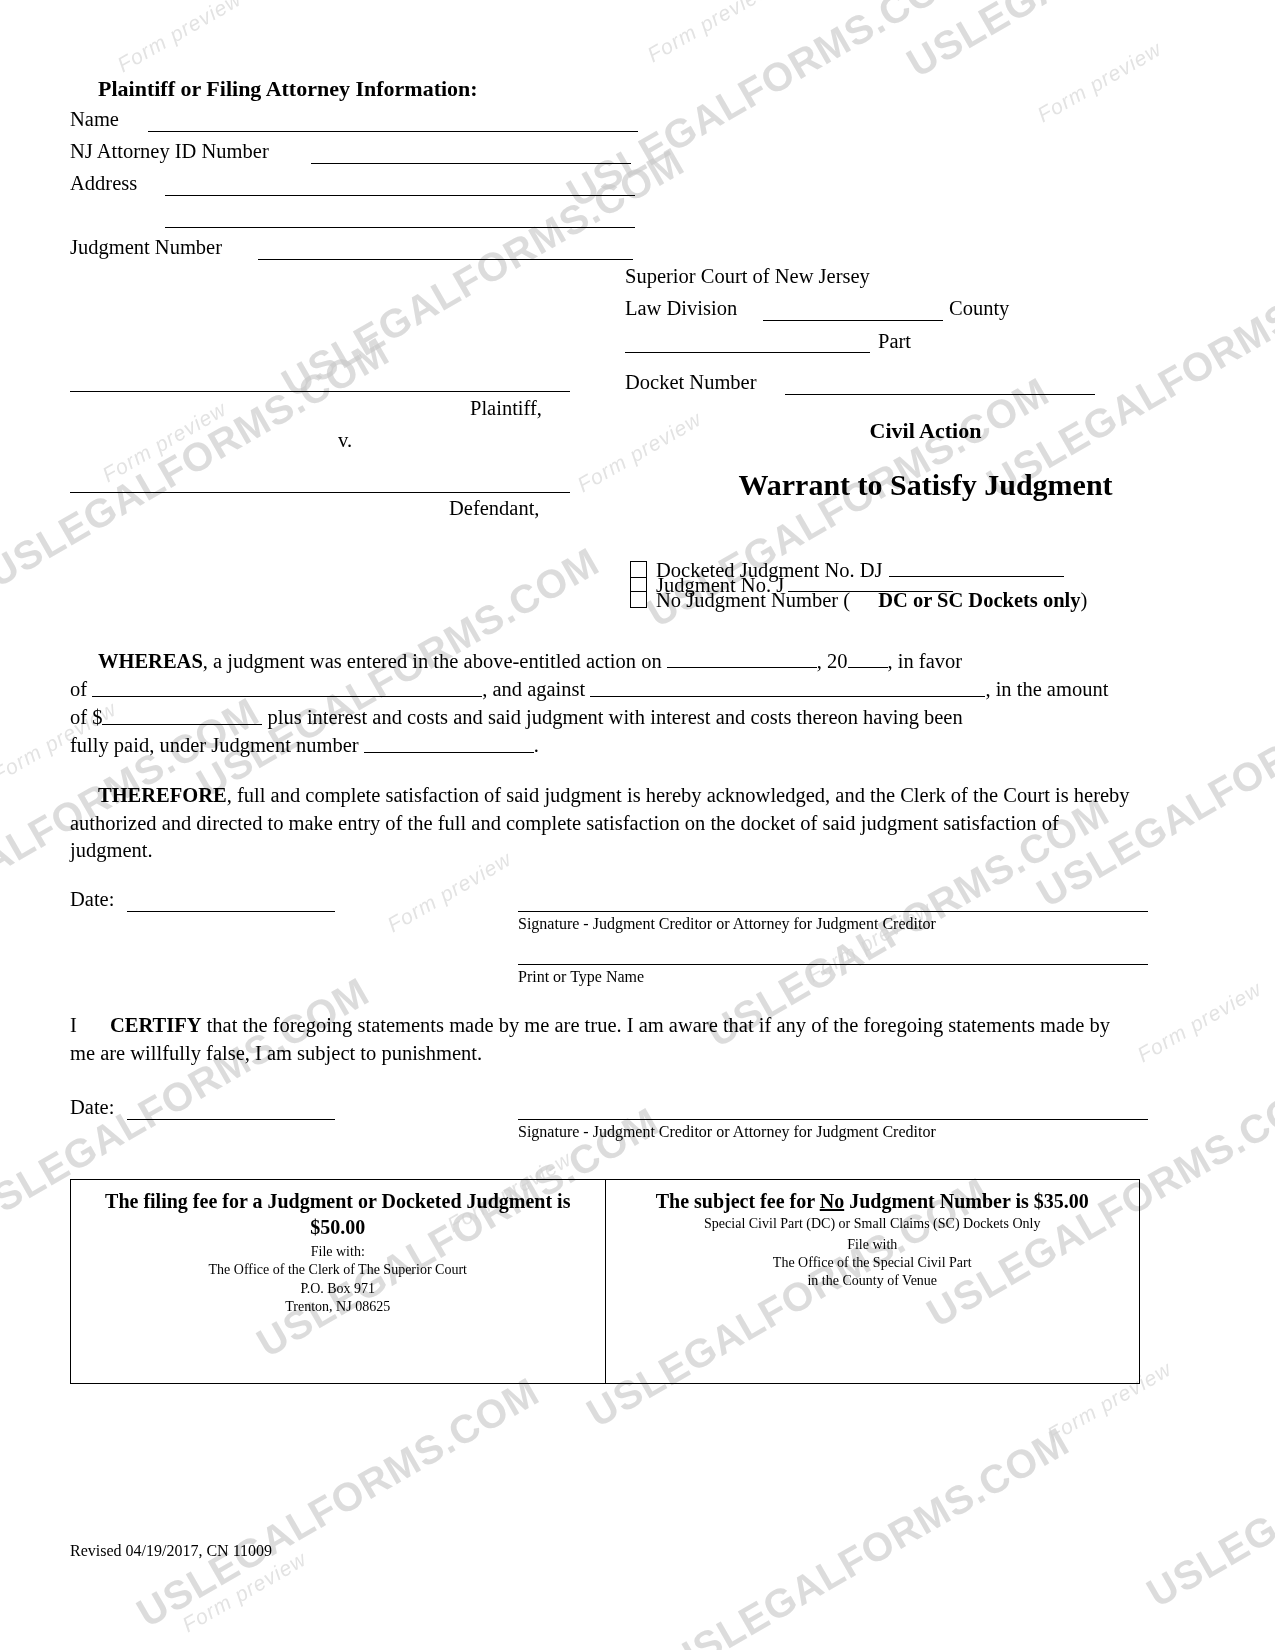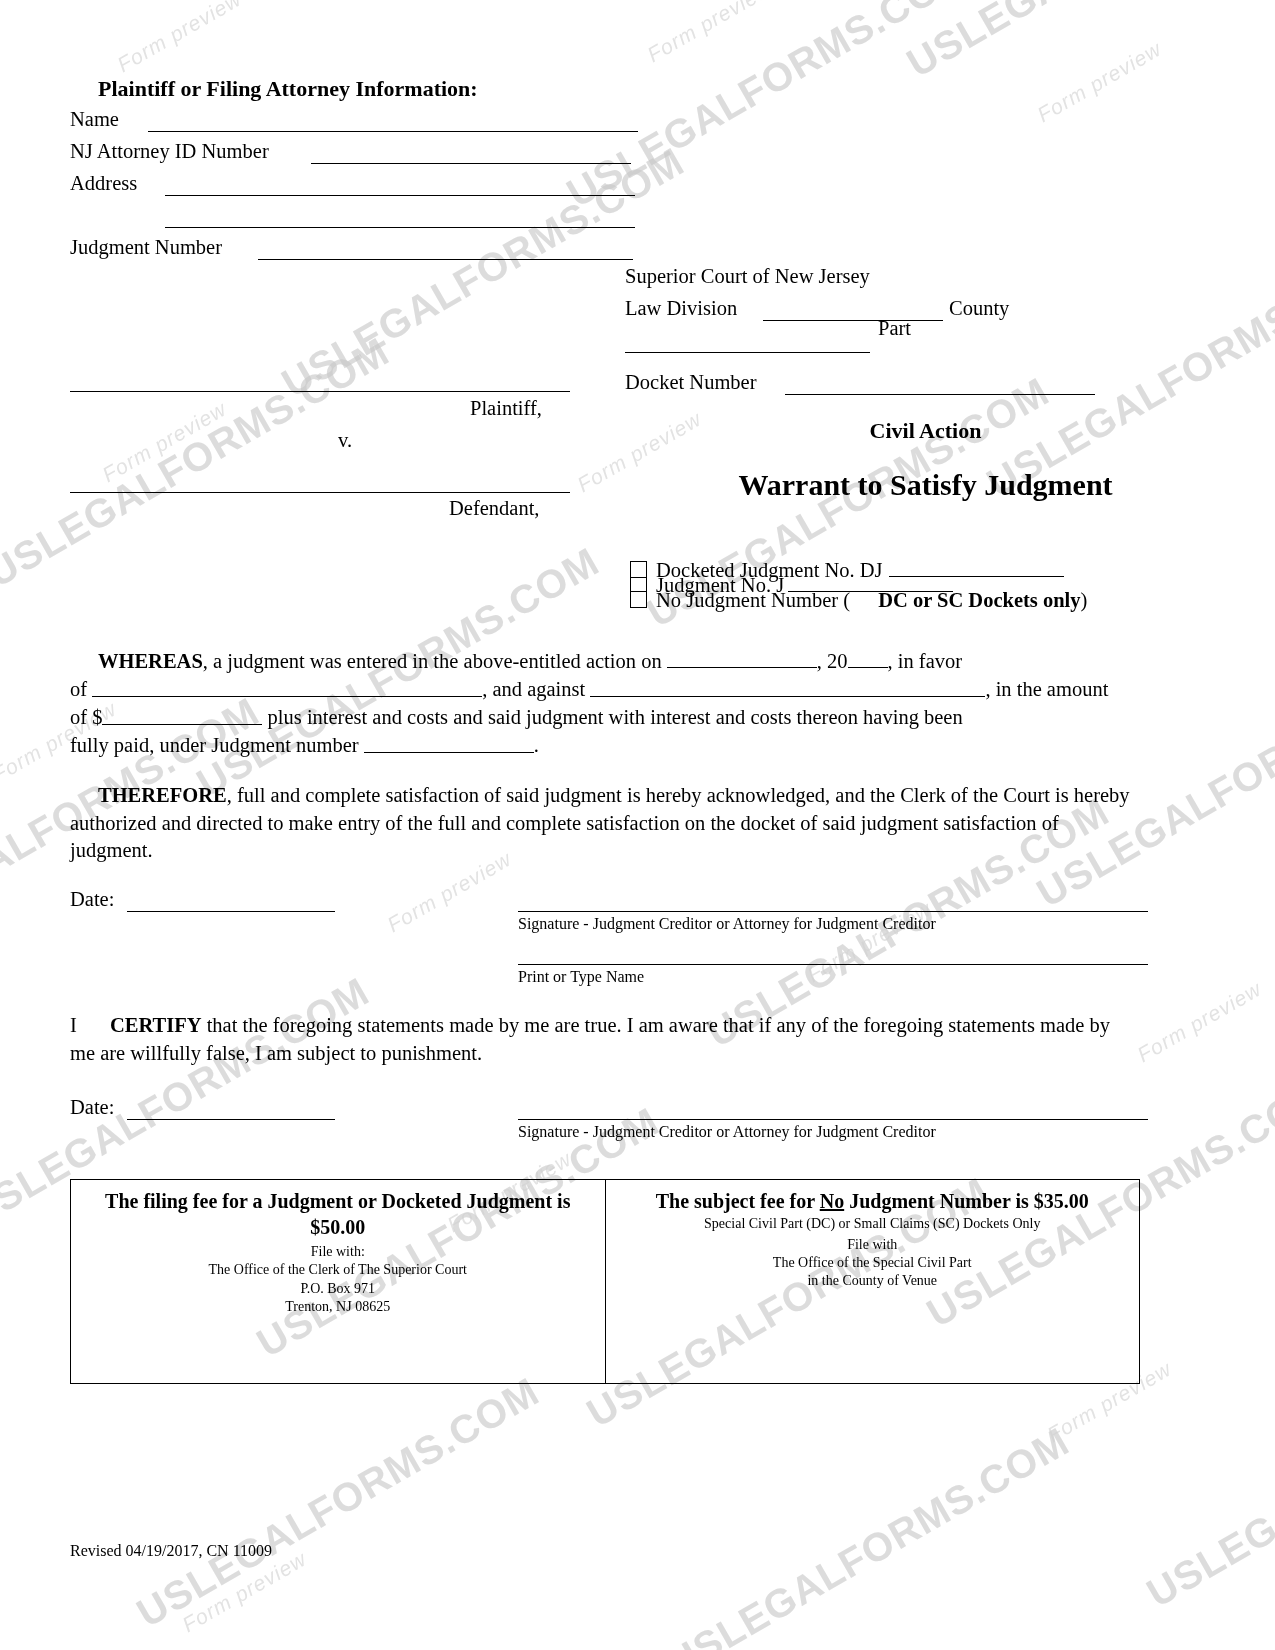--- a/index.html
+++ b/index.html
@@ -171,21 +171,21 @@
     <div class="abs t16" style="left:70px; top:236px;">Judgment Number</div>
     <div class="rule" style="left:258px; top:259px; width:375px;"></div>
 
     <div class="abs t16" style="left:625px; top:265px;">Superior Court of New Jersey</div>
 
     <div class="abs t16" style="left:625px; top:297px;">Law Division</div>
     <div class="rule" style="left:763px; top:320px; width:180px;"></div>
     <div class="abs t16" style="left:949px; top:297px;">County</div>
 
     <div class="rule" style="left:625px; top:352px; width:245px;"></div>
-    <div class="abs t16" style="left:878px; top:317px;">Part</div>
+    <div class="abs t16" style="left:878px; top:330px;">Part</div>
 
     <div class="abs t16" style="left:625px; top:371px;">Docket Number</div>
     <div class="rule" style="left:785px; top:394px; width:310px;"></div>
 
     <div class="rule" style="left:70px; top:391px; width:500px;"></div>
     <div class="abs t16" style="left:470px; top:397px;">Plaintiff,</div>
 
     <div class="abs t16" style="left:338px; top:429px;">v.</div>
 
     <div class="rule" style="left:70px; top:492px; width:500px;"></div>

